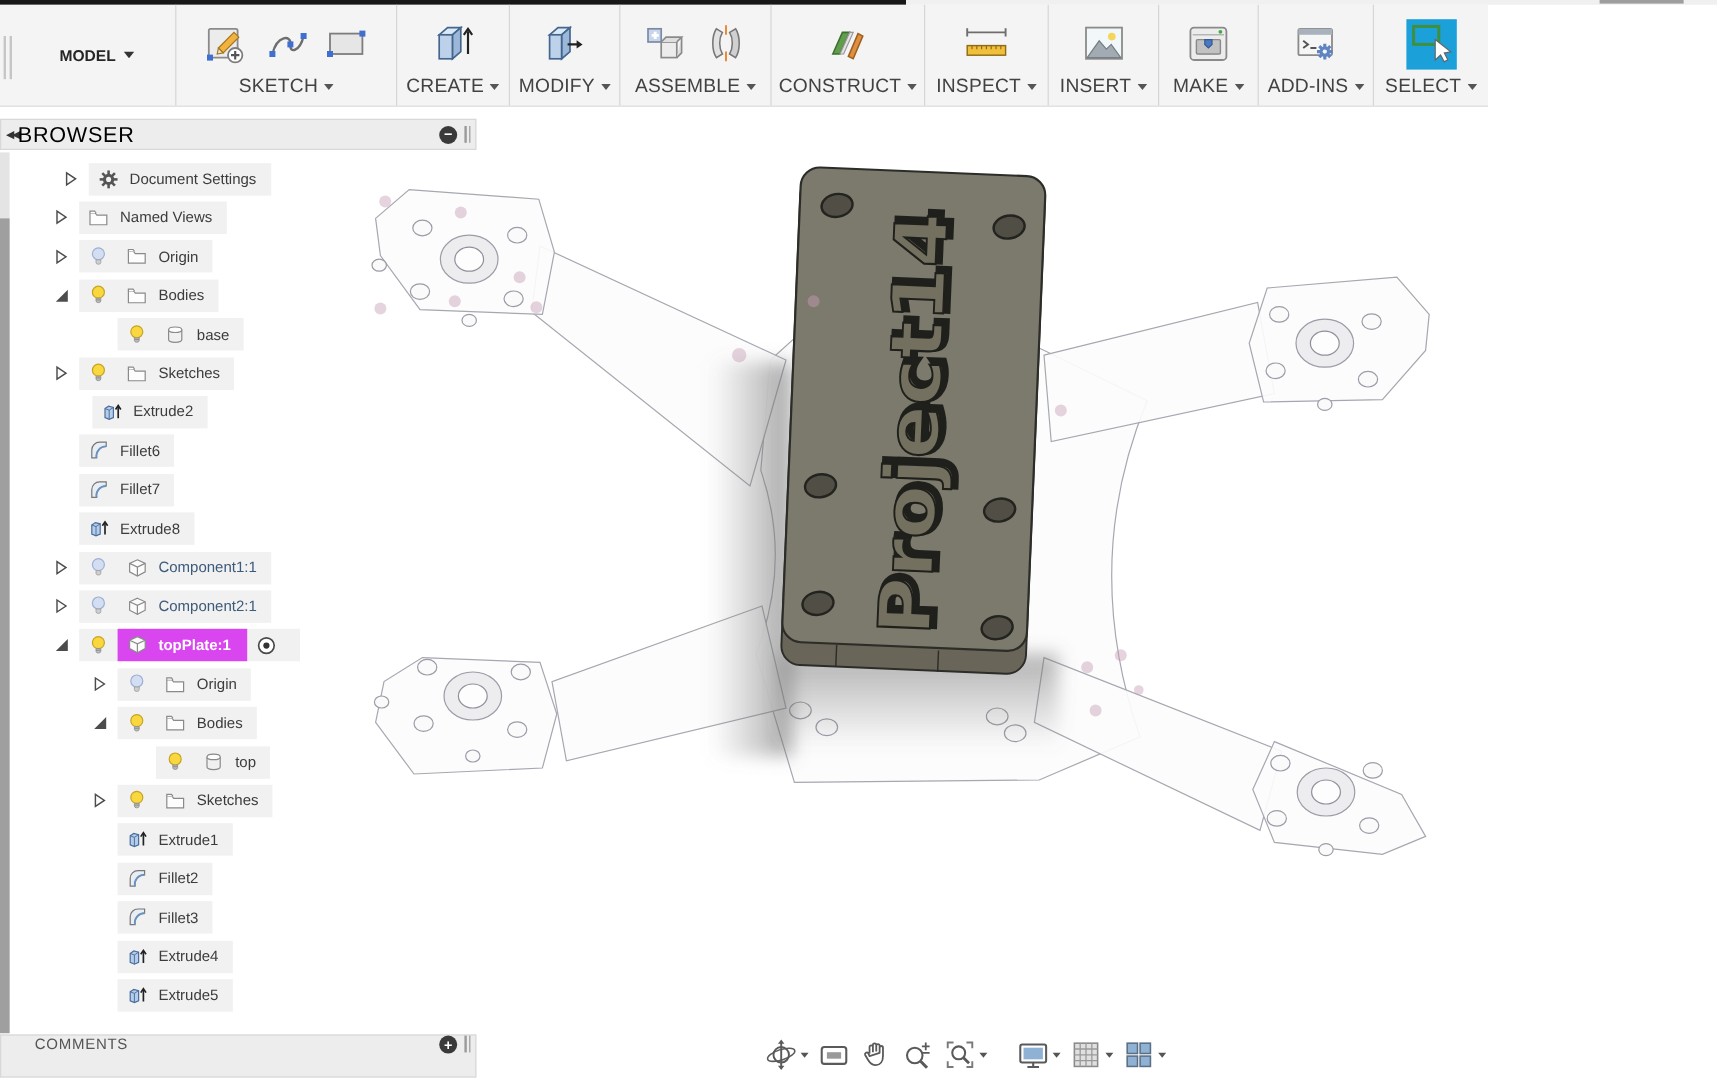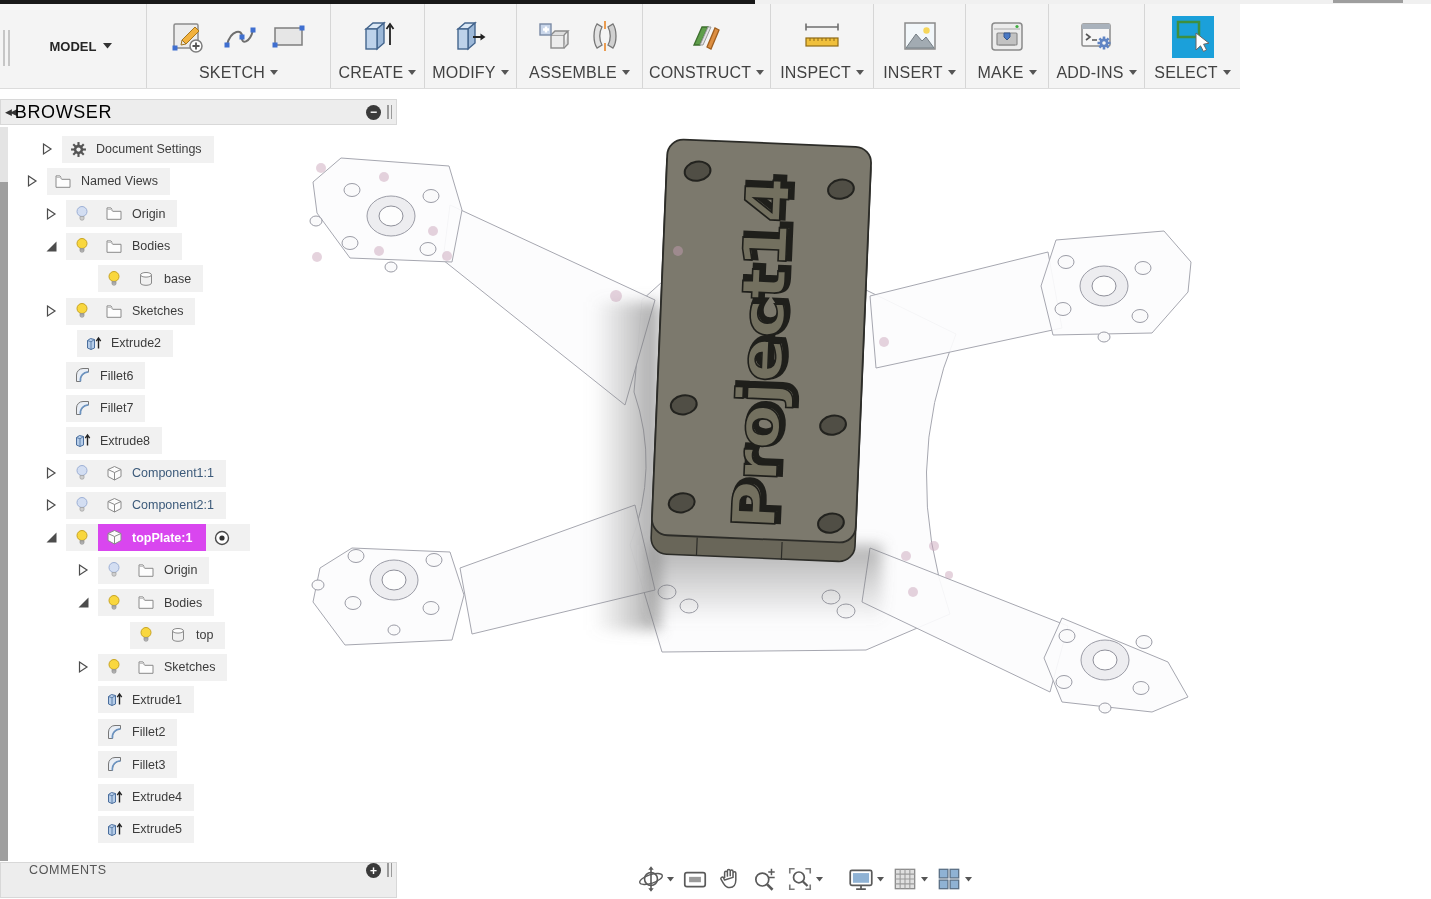--- a/index.html
+++ b/index.html
@@ -392,21 +392,21 @@
       <i></i>
       <i></i>
     </span>
 </div>
 
 <div class="v-scrollbar">
     <div class="thumb"></div>
   </div>
 
 <div id="browser-tree">
-    <div class="tree-row" style="top: 135.5px; padding-left: 32px;">
+    <div class="tree-row" style="top: 135.5px; padding-left: 44px;">
       <span class="arrow-slot">
         <svg width="12" height="14" viewBox="0 0 12 14">
           <path d="M2.5 2 L10 7 L2.5 12 Z" fill="#fcfcfc" stroke="#4c4c4c" stroke-width="1.2"></path>
         </svg>
       </span>
       <span class="pill">
         <span class="slot">
           <svg width="17" height="17" viewBox="0 0 16 16">
             <g fill="#555">
               <rect x="7" y="1" width="2" height="14"></rect>
@@ -414,21 +414,21 @@
               <rect x="7" y="1" width="2" height="14" transform="rotate(45 8 8)"></rect>
               <rect x="7" y="1" width="2" height="14" transform="rotate(-45 8 8)"></rect>
               <circle cx="8" cy="8" r="4.4"></circle>
             </g>
             <circle cx="8" cy="8" r="2" fill="#f1f1f1"></circle>
           </svg>
         </span>
         <span class="lbl">Document Settings</span>
       </span>
     </div>
-    <div class="tree-row" style="top: 167.9px; padding-left: 17px;">
+    <div class="tree-row" style="top: 167.9px; padding-left: 36px;">
       <span class="arrow-slot">
         <svg width="12" height="14" viewBox="0 0 12 14">
           <path d="M2.5 2 L10 7 L2.5 12 Z" fill="#fcfcfc" stroke="#4c4c4c" stroke-width="1.2"></path>
         </svg>
       </span>
       <span class="pill">
         <span class="slot">
           <svg width="18" height="15" viewBox="0 0 17 15">
             <path d="M1.5 3.5 h4.3 l1.4 1.8 h8.3 v8 h-14 Z" fill="#fdfdfd" stroke="#8a8a8a"></path>
             <path d="M1.5 3.5 v-1.6 h3.9 l1.2 1.6" fill="#fdfdfd" stroke="#8a8a8a"></path>

